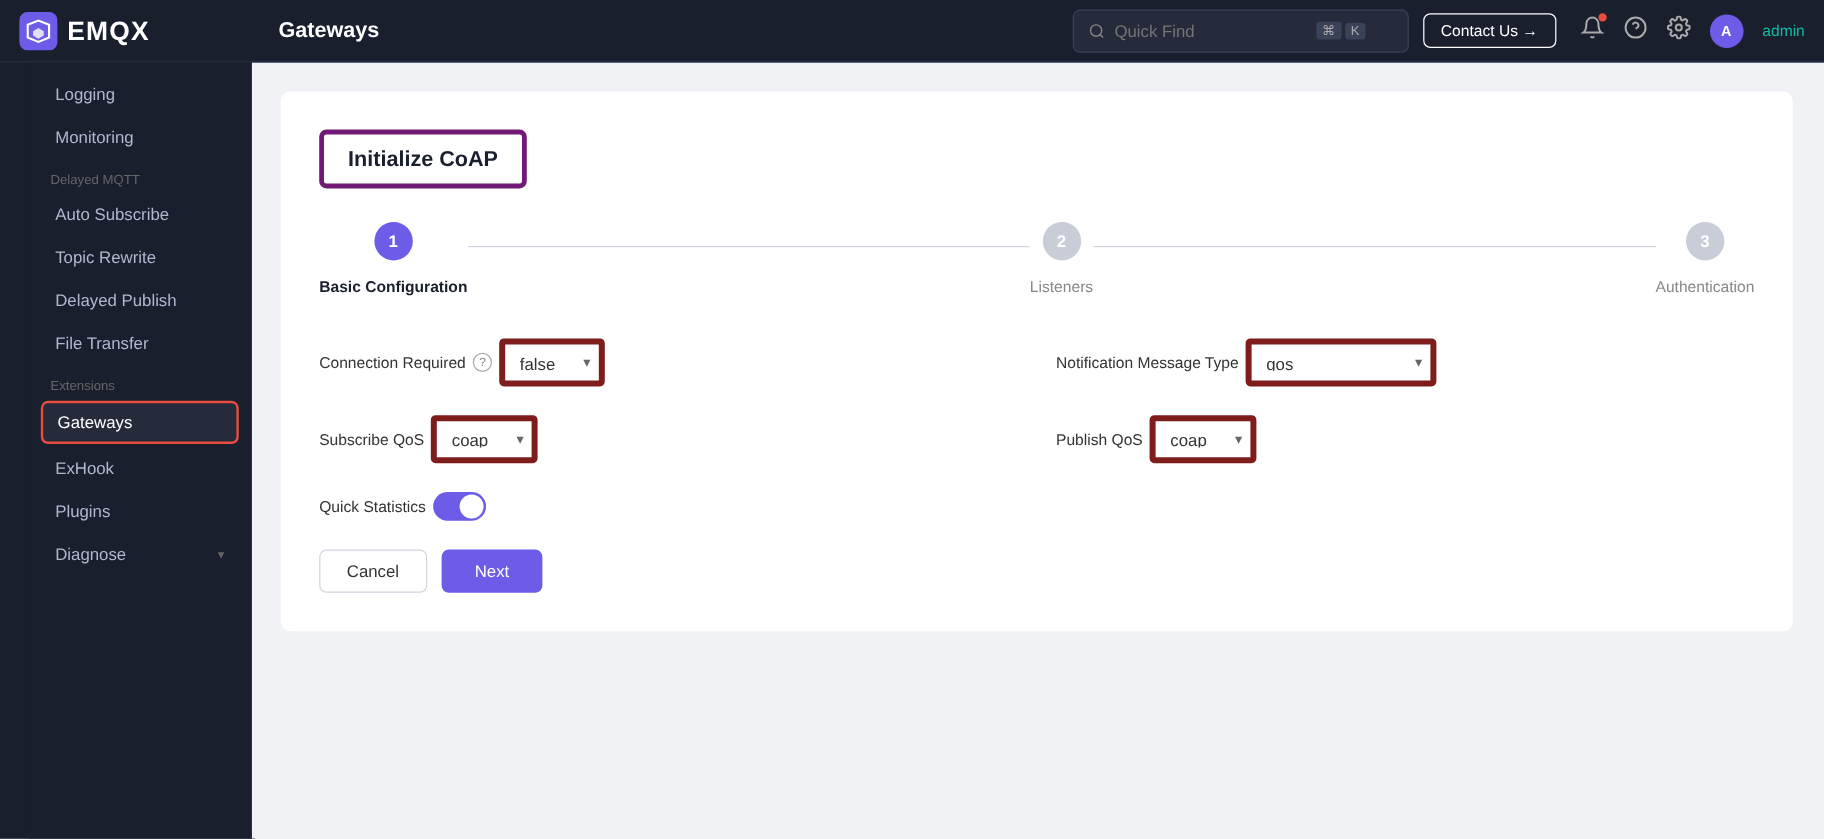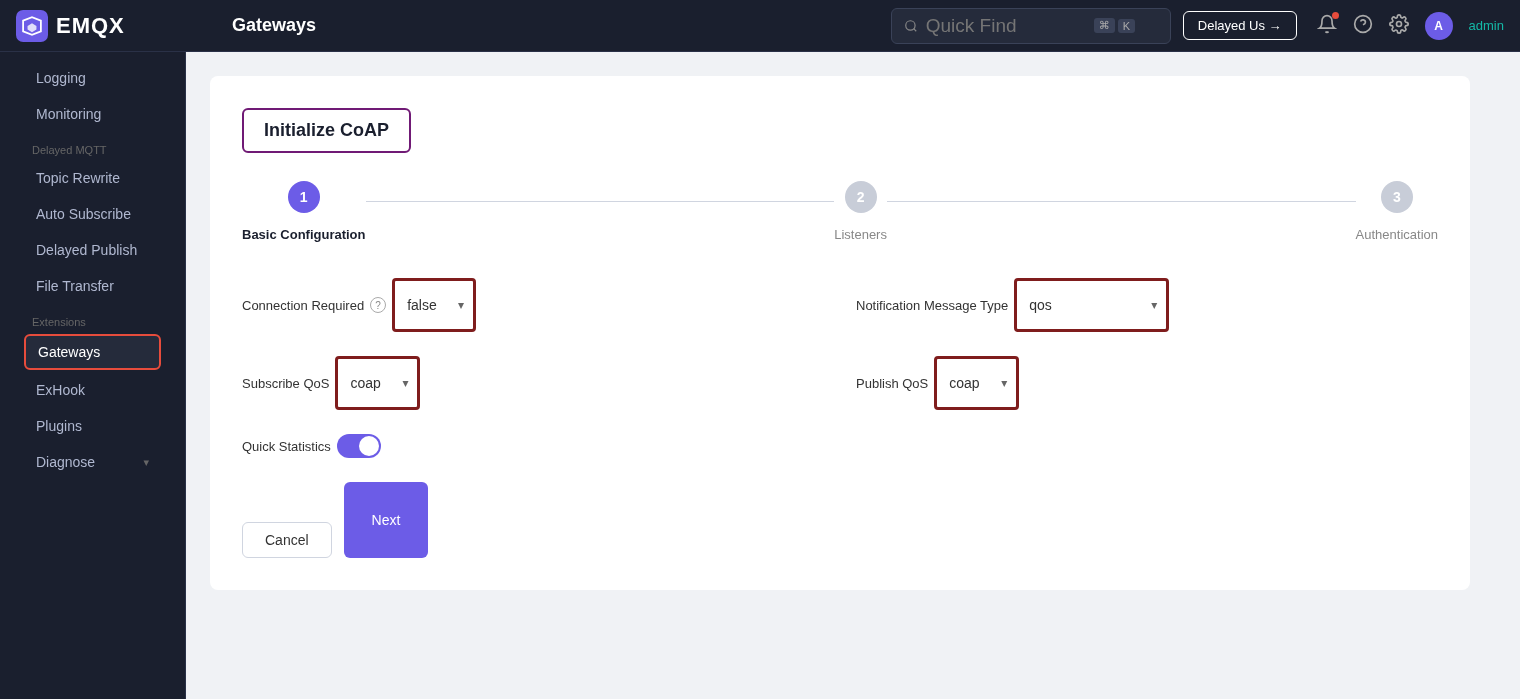--- a/index.html
+++ b/index.html
@@ -49,21 +49,21 @@
       padding: 0 12px;
       gap: 8px;
       height: 36px;
       width: 280px;
     }
     .search-bar input {
       background: transparent;
       border: none;
       outline: none;
       color: #888;
-      font-size: 19px;
+      font-size: 14px;
       width: 160px;
     }
     .search-kbd {
       display: flex;
       gap: 3px;
       align-items: center;
     }
     .kbd {
       background: #3a4258;
       border-radius: 3px;
@@ -121,22 +121,23 @@
       flex: 1;
       overflow: hidden;
     }
 
     
     .sidebar {
       width: 186px;
       background: #1a1f2e;
       flex-shrink: 0;
       overflow-y: auto;
-      padding: 8px 16px;
+      padding: 8px 2px;
       border-right: 1px solid #2a3147;
+      margin-left: 24px;
     }
     .sidebar-section-label {
       font-size: 11px;
       color: #666;
       padding: 12px 16px 4px;
       text-transform: none;
       letter-spacing: 0;
     }
     .sidebar-item {
       display: flex;
@@ -170,21 +171,21 @@
     }
 
     .page-card {
       background: #fff;
       border-radius: 8px;
       padding: 32px;
       max-width: 1260px;
     }
 
     .card-title-box {
-      border: 2px solid #701a75;
+      border: 4px solid #701a75;
       border-radius: 6px;
       display: inline-block;
       padding: 10px 20px;
       margin-bottom: 28px;
     }
     .card-title {
       font-size: 18px;
       font-weight: 700;
       color: #1a1f2e;
     }
@@ -261,29 +262,29 @@
       justify-content: center;
       font-size: 10px;
       color: #888;
       cursor: pointer;
     }
     .select-wrapper {
       position: relative;
     }
     .select-wrapper select {
       width: 100%;
-      border: 3px solid #7f1d1d;
+      border: 5px solid #7f1d1d;
       border-radius: 4px;
       padding: 8px 36px 8px 12px;
       font-size: 14px;
       color: #333;
       background: #fff;
       appearance: none;
       cursor: pointer;
-      height: 54px;
+      height: 40px;
       outline: none;
     }
     .select-arrow {
       position: absolute;
       right: 12px;
       top: 50%;
       transform: translateY(-50%);
       color: #666;
       pointer-events: none;
       font-size: 12px;
@@ -327,21 +328,20 @@
       margin-top: 12px;
     }
     .btn-cancel {
       background: #fff;
       border: 1px solid #d0d5e0;
       border-radius: 6px;
       padding: 9px 22px;
       font-size: 14px;
       color: #333;
       cursor: pointer;
-      margin-top: 40px;
     }
     .btn-next {
       background: #6c5ce7;
       border: none;
       border-radius: 6px;
       padding: 9px 28px;
       font-size: 14px;
       color: #fff;
       cursor: pointer;
       font-weight: 500;
@@ -365,21 +365,21 @@
     <svg width="14" height="14" viewBox="0 0 24 24" fill="none" stroke="#888" stroke-width="2">
         <circle cx="11" cy="11" r="8"></circle>
         <path d="m21 21-4.35-4.35"></path>
       </svg>
     <input type="text" placeholder="Quick Find" style="">
     <div class="search-kbd">
       <span class="kbd">⌘</span>
       <span class="kbd">K</span>
     </div>
   </div>
-  <button class="contact-btn">Delayed Us →</button>
+  <button class="contact-btn">Contact Us →</button>
   <div class="header-icons">
     <div style="position:relative; cursor:pointer;">
       <svg width="20" height="20" viewBox="0 0 24 24" fill="none" stroke="#aaa" stroke-width="2">
           <path d="M18 8A6 6 0 0 0 6 8c0 7-3 9-3 9h18s-3-2-3-9"></path>
           <path d="M13.73 21a2 2 0 0 1-3.46 0"></path>
         </svg>
       <div class="notif-dot"></div>
     </div>
     <div style="cursor:pointer;">
       <svg width="20" height="20" viewBox="0 0 24 24" fill="none" stroke="#aaa" stroke-width="2">
@@ -405,24 +405,24 @@
     <div class="sidebar-item">
       <span>Logging</span>
     </div>
     <div class="sidebar-item">
       <span>Monitoring</span>
     </div>
 
     <div class="sidebar-section-label">Delayed MQTT</div>
 
     <div class="sidebar-item">
+      <span>Auto Subscribe</span>
+    </div>
+    <div class="sidebar-item">
       <span>Topic Rewrite</span>
-    </div>
-    <div class="sidebar-item">
-      <span>Auto Subscribe</span>
     </div>
     <div class="sidebar-item">
       <span>Delayed Publish</span>
     </div>
     <div class="sidebar-item">
       <span>File Transfer</span>
     </div>
 
     <div class="sidebar-section-label">Extensions</div>
 

